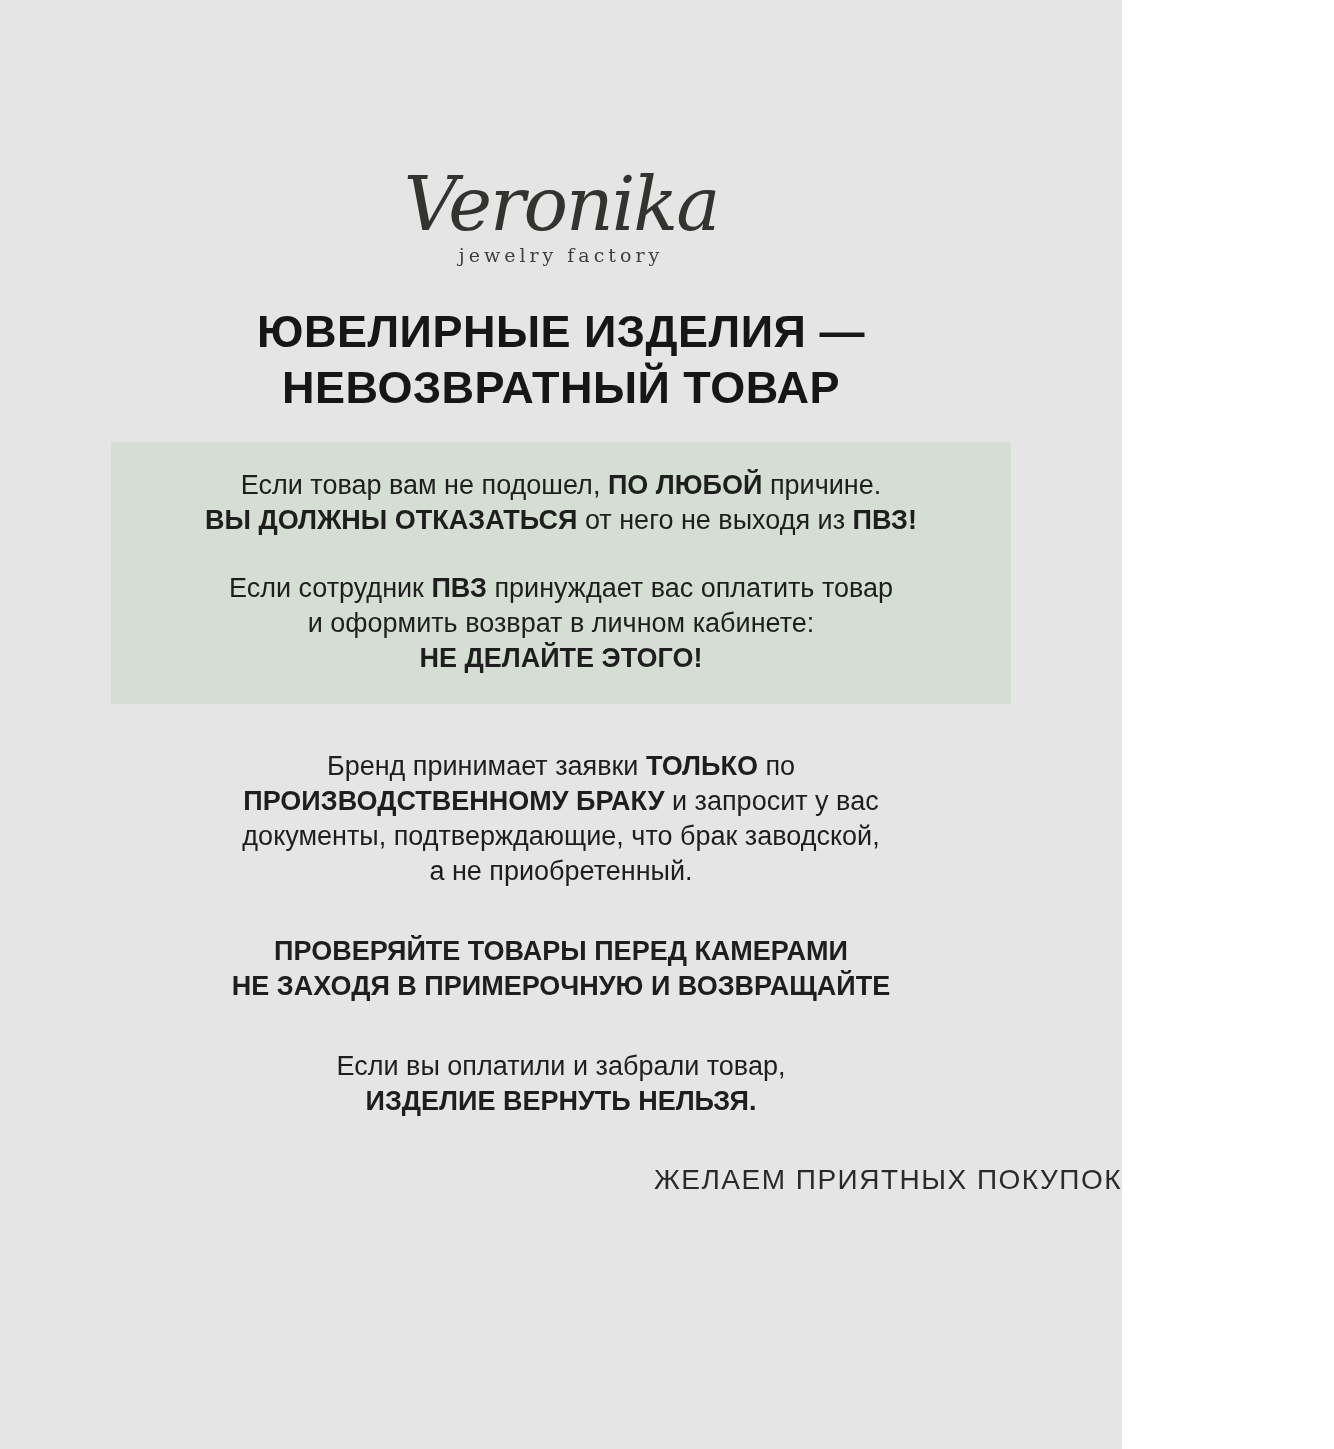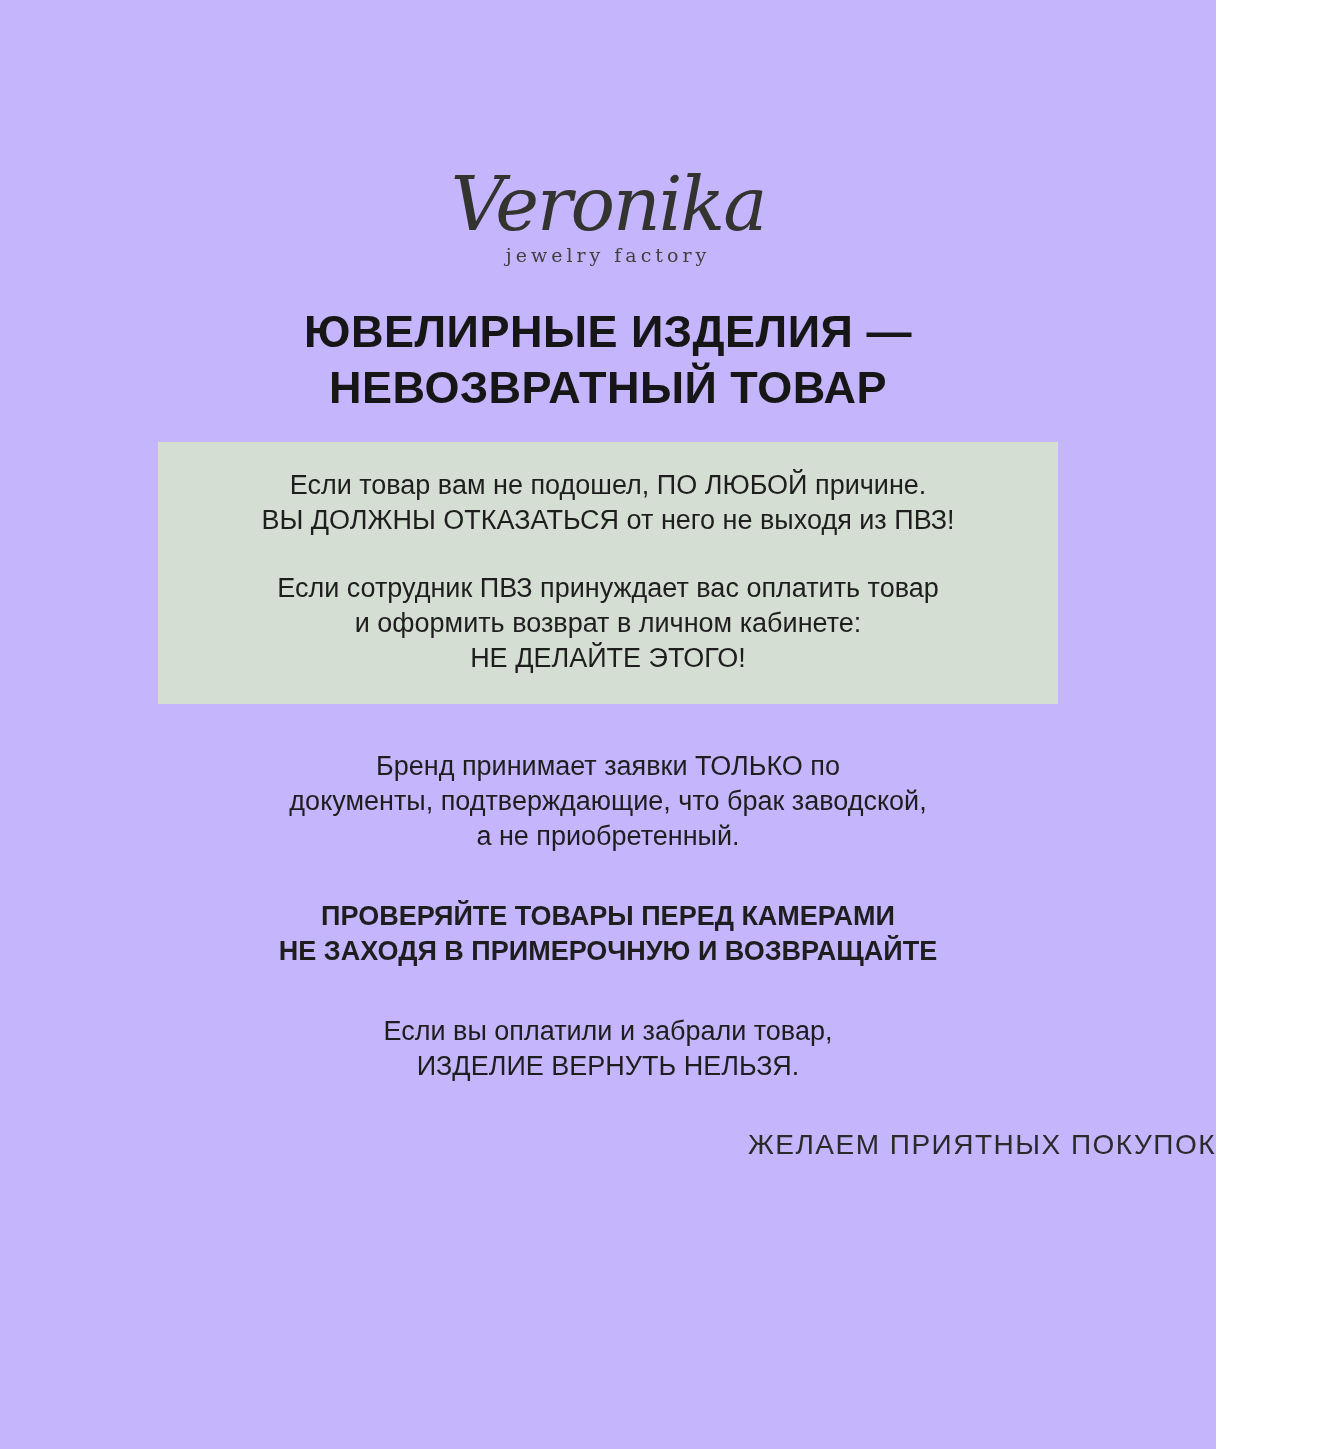--- a/index.html
+++ b/index.html
@@ -2,23 +2,23 @@
 <html lang="ru"><head>
 <meta charset="utf-8">
 <style>
   html, body {
     margin: 0;
     padding: 0;
     background: #ffffff;
   }
   .page {
     position: relative;
-    width: 1216px;
+    width: 1122px;
     height: 1449px;
-    background: #c4b5fd;
+    background: #e5e5e5;
     overflow: hidden;
     font-family: "Liberation Sans", sans-serif;
     color: #1f1f1f;
   }
   .logo {
     padding-top: 166px;
     text-align: center;
   }
   .logo-script {
     font-family: "DejaVu Serif", serif;
@@ -61,21 +61,21 @@
   .para {
     margin: 45px auto 0 auto;
     width: 900px;
     text-align: center;
     font-size: 27px;
     line-height: 35px;
     color: #1e1e1e;
   }
   .para p { margin: 0; }
   .caps { font-weight: 700; }
-  .b { font-weight: 400; }
+  .b { font-weight: 700; }
   .tline { display: block; }
   .footer {
     margin-top: 45px;
     text-align: right;
     font-size: 28px;
     font-weight: 400;
     letter-spacing: 1.5px;
     color: #2a2a2a;
   }
 </style>
@@ -102,20 +102,21 @@
     <p>
       <span class="tline"><span>Если сотрудник </span><span class="b">ПВЗ</span><span> принуждает вас оплатить товар</span></span>
       <span class="tline">и оформить возврат в личном кабинете:</span>
       <span class="tline b">НЕ ДЕЛАЙТЕ ЭТОГО!</span>
     </p>
   </section>
 
   <section class="para">
     <p>
       <span class="tline"><span>Бренд принимает заявки </span><span class="b">ТОЛЬКО</span><span> по</span></span>
+      <span class="tline"><span class="b">ПРОИЗВОДСТВЕННОМУ БРАКУ</span><span> и запросит у вас</span></span>
       <span class="tline">документы, подтверждающие, что брак заводской,</span>
       <span class="tline">а не приобретенный.</span>
     </p>
   </section>
 
   <section class="para caps">
     <p>
       <span class="tline">ПРОВЕРЯЙТЕ ТОВАРЫ ПЕРЕД КАМЕРАМИ</span>
       <span class="tline">НЕ ЗАХОДЯ В ПРИМЕРОЧНУЮ И ВОЗВРАЩАЙТЕ</span>
     </p>

